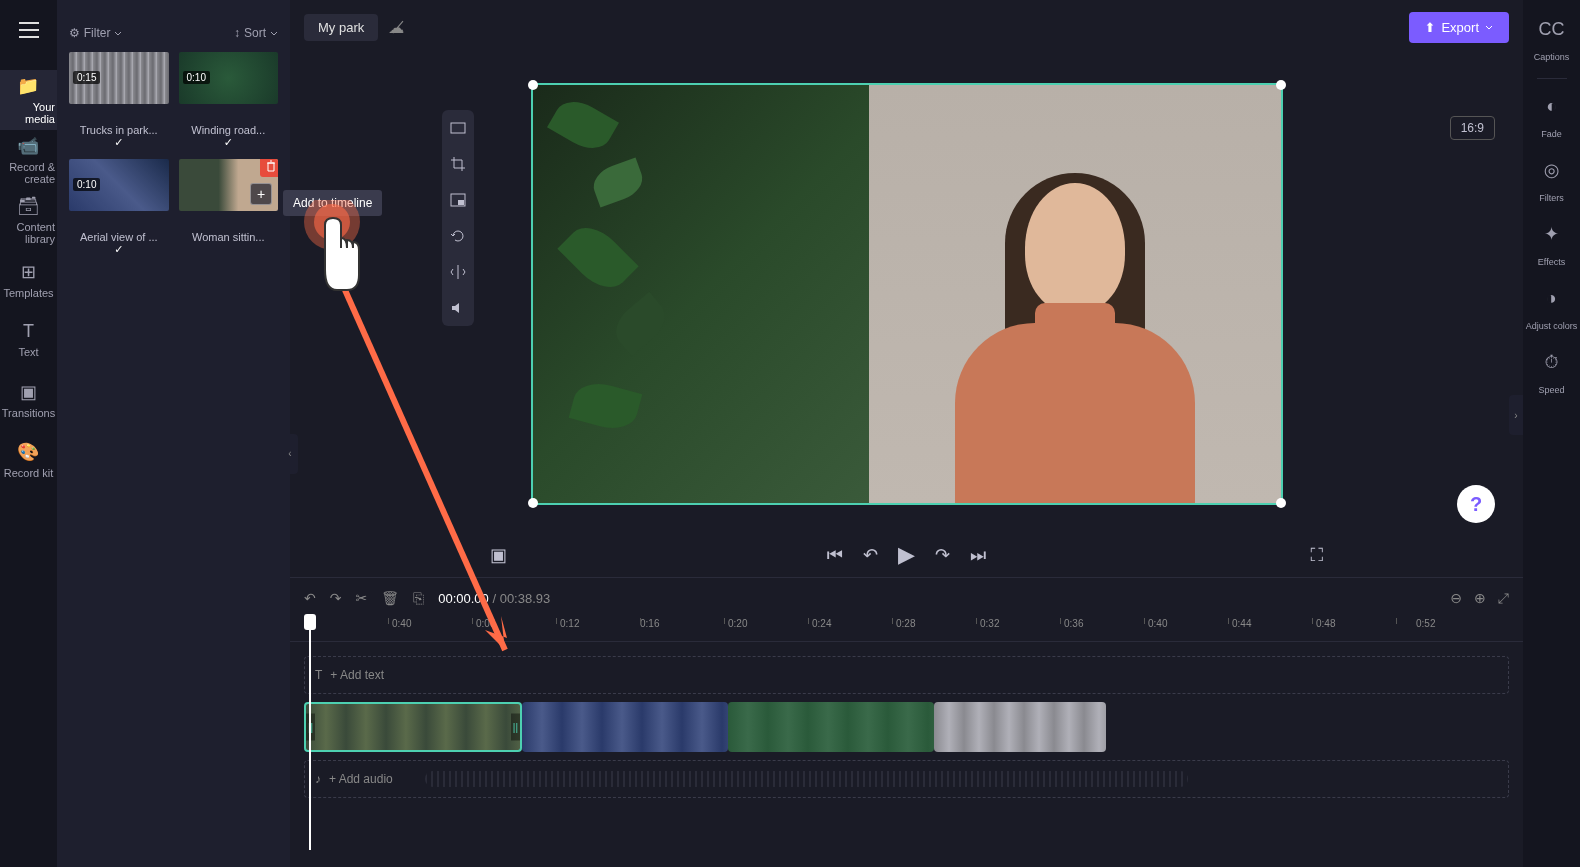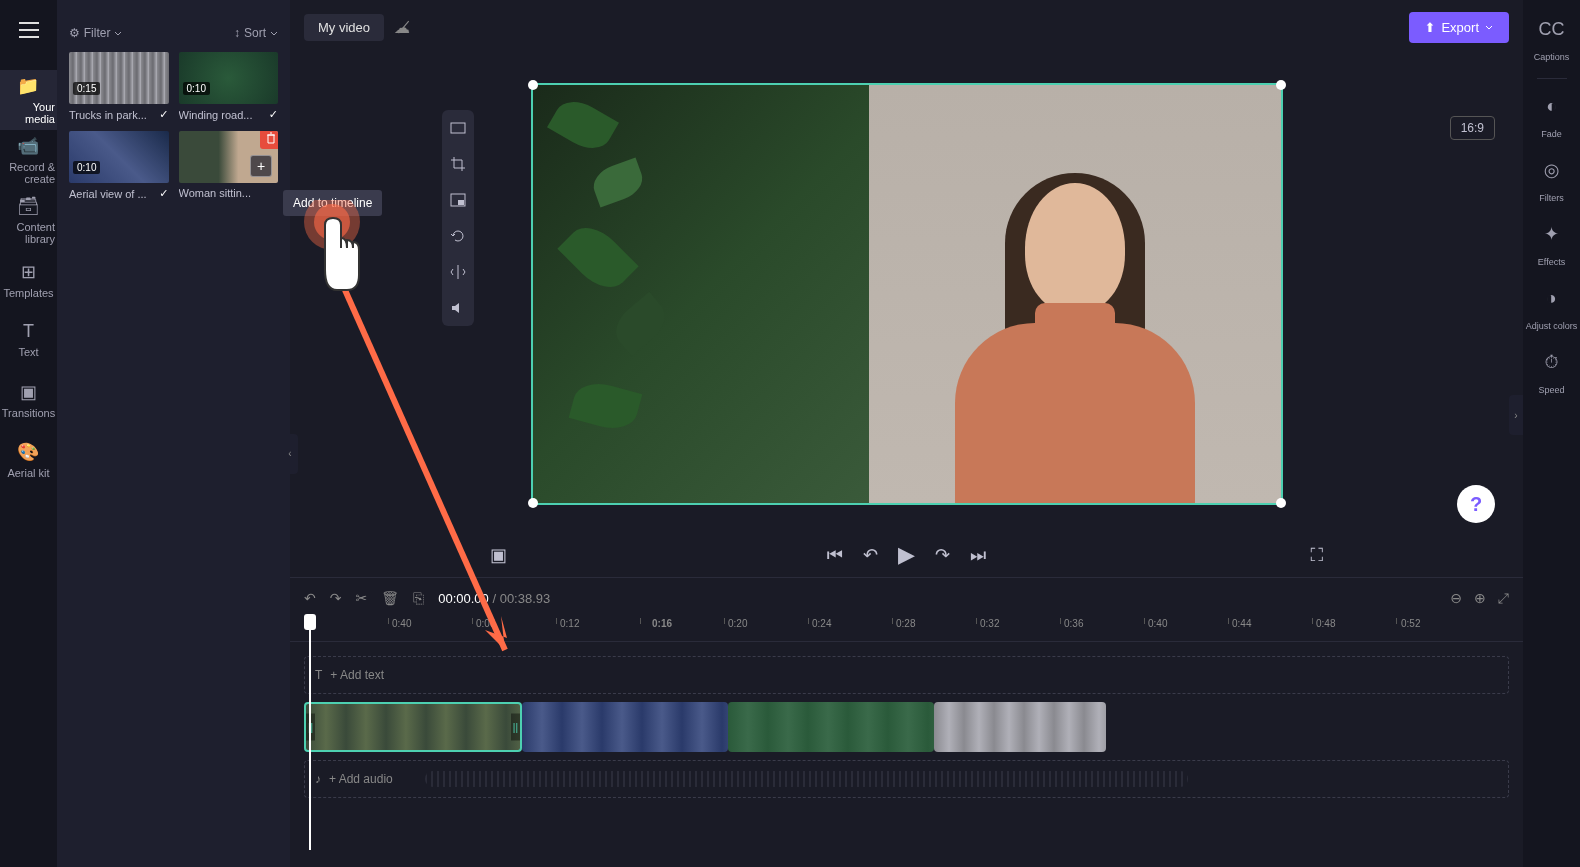--- a/index.html
+++ b/index.html
@@ -15,22 +15,22 @@
 
 
 .media-panel { width: 233px; background: #1e1f2e; display: flex; flex-direction: column; padding: 12px; position: relative; }
 .import-btn { background: #7b5cff; color: #fff; border: none; border-radius: 4px; height: 32px; display: flex; align-items: center; justify-content: center; font-size: 13px; cursor: pointer; position: relative; }
 .import-btn .chevron-box { position: absolute; right: 0; width: 26px; height: 32px; border-left: 1px solid rgba(255,255,255,0.2); display: flex; align-items: center; justify-content: center; }
 .filter-sort { display: flex; justify-content: space-between; margin-top: 14px; font-size: 12px; color: #a0a0b0; }
 .fs-item { display: flex; align-items: center; gap: 4px; cursor: pointer; }
 .media-grid { display: grid; grid-template-columns: 1fr 1fr; gap: 10px; margin-top: 12px; }
 .media-item { position: relative; }
 .media-thumb { width: 100%; height: 52px; border-radius: 2px; position: relative; overflow: hidden; }
-.media-dur { position: absolute; bottom: 9px; left: 4px; background: rgba(0,0,0,0.7); color: #fff; font-size: 10px; padding: 1px 4px; border-radius: 2px; }
-.media-label { font-size: 11px; color: #c0c0d0; margin-top: 4px; display: flex; justify-content: space-between; align-items: center; white-space: nowrap; overflow: hidden; }
+.media-dur { position: absolute; bottom: 20px; left: 4px; background: rgba(0,0,0,0.7); color: #fff; font-size: 10px; padding: 1px 4px; border-radius: 2px; }
+.media-label { font-size: 11px; color: #c0c0d0; margin-top: 20px; display: flex; justify-content: space-between; align-items: center; white-space: nowrap; overflow: hidden; flex-direction: column; }
 .media-label .txt { overflow: hidden; text-overflow: ellipsis; }
 .check { color: #fff; font-size: 11px; }
 .delete-badge { position: absolute; top: -4px; right: -4px; width: 22px; height: 22px; background: #e74c3c; border-radius: 3px; display: flex; align-items: center; justify-content: center; cursor: pointer; }
 .plus-badge { position: absolute; bottom: 6px; right: 6px; width: 22px; height: 22px; border: 1px solid rgba(255,255,255,0.4); border-radius: 3px; display: flex; align-items: center; justify-content: center; background: rgba(30,31,46,0.7); cursor: pointer; }
 .tooltip { position: absolute; left: 226px; top: 190px; background: #3a3b4d; color: #fff; font-size: 12px; padding: 6px 10px; border-radius: 3px; white-space: nowrap; z-index: 50; }
 .pointer-hand { position: absolute; left: 230px; top: 200px; z-index: 60; }
 .arrow-line { position: absolute; left: 278px; top: 280px; z-index: 55; }
 .panel-collapse { position: absolute; right: -8px; top: 50%; width: 16px; height: 40px; background: #1e1f2e; border-radius: 0 4px 4px 0; display: flex; align-items: center; justify-content: center; cursor: pointer; color: #888; font-size: 10px; }
 
 
@@ -126,21 +126,21 @@
   <div class="sidebar-item">
     <span class="icon">T</span>
     <span class="lbl">Text</span>
   </div>
   <div class="sidebar-item">
     <span class="icon">▣</span>
     <span class="lbl">Transitions</span>
   </div>
   <div class="sidebar-item">
     <span class="icon">🎨</span>
-    <span class="lbl">Aerial kit</span>
+    <span class="lbl">Record kit</span>
   </div>
 </div>
 
 <div class="media-panel">
   <div class="filter-sort">
     <div class="fs-item">
       <span>⚙</span>
       <span>Filter</span>
       <svg width="8" height="5" viewBox="0 0 8 5">
           <path d="M1 1l3 3 3-3" stroke="#a0a0b0" fill="none"></path>
@@ -210,21 +210,21 @@
     <svg width="200" height="400" viewBox="0 0 200 400">
       <line x1="10" y1="10" x2="170" y2="370" stroke="#ff6b47" stroke-width="6"></line>
       <path d="M170 370 L150 350 L172 358 L166 336 Z" fill="#ff6b47"></path>
     </svg>
   </div>
   <div class="panel-collapse">‹</div>
 </div>
 
 <div class="main-area">
   <div class="top-bar">
-    <div class="title-box">My video</div>
+    <div class="title-box">My park</div>
     <span class="cloud-off">☁̸</span>
     <div class="top-spacer"></div>
     <button class="export-btn">
       <span>⬆</span>
       <span>Export</span>
       <svg width="8" height="5" viewBox="0 0 8 5">
           <path d="M1 1l3 3 3-3" stroke="#fff" fill="none"></path>
         </svg>
     </button>
   </div>
@@ -316,30 +316,30 @@
         <span class="tl-tool">⊕</span>
         <span class="tl-tool">⤢</span>
       </div>
     </div>
     <div class="tl-ruler">
       <div class="playhead"></div>
       <div class="tick"><span style="margin-left:4px;">0</span></div>
       <div class="tick"><span style="margin-left:4px;">0:40</span></div>
       <div class="tick"><span style="margin-left:4px;">0:08</span></div>
       <div class="tick"><span style="margin-left:4px;">0:12</span></div>
-      <div class="tick"><span style="margin-left:12px;font-weight:bold;">0:16</span></div>
+      <div class="tick"><span style="margin-left:0;">0:16</span></div>
       <div class="tick"><span style="margin-left:4px;">0:20</span></div>
       <div class="tick"><span style="margin-left:4px;">0:24</span></div>
       <div class="tick"><span style="margin-left:4px;">0:28</span></div>
       <div class="tick"><span style="margin-left:4px;">0:32</span></div>
       <div class="tick"><span style="margin-left:4px;">0:36</span></div>
       <div class="tick"><span style="margin-left:4px;">0:40</span></div>
       <div class="tick"><span style="margin-left:4px;">0:44</span></div>
       <div class="tick"><span style="margin-left:4px;">0:48</span></div>
-      <div class="tick"><span style="margin-left:5px;">0:52</span></div>
+      <div class="tick"><span style="margin-left:20px;">0:52</span></div>
     </div>
     <div class="tl-tracks">
       <div class="track-row">
         <span>T</span>
         <span>+ Add text</span>
       </div>
       <div class="track-video">
         <div class="clip selected" style="width:218px;background:repeating-linear-gradient(90deg,#3a4a3a,#5a6a4a 20px,#3a4a3a 40px);"></div>
         <div class="clip" style="width:206px;background:repeating-linear-gradient(90deg,#2a3a6a,#4a5a8a 20px,#2a3a6a 40px);"></div>
         <div class="clip" style="width:206px;background:repeating-linear-gradient(90deg,#2a5a3a,#3a6a4a 20px,#2a5a3a 40px);"></div>

